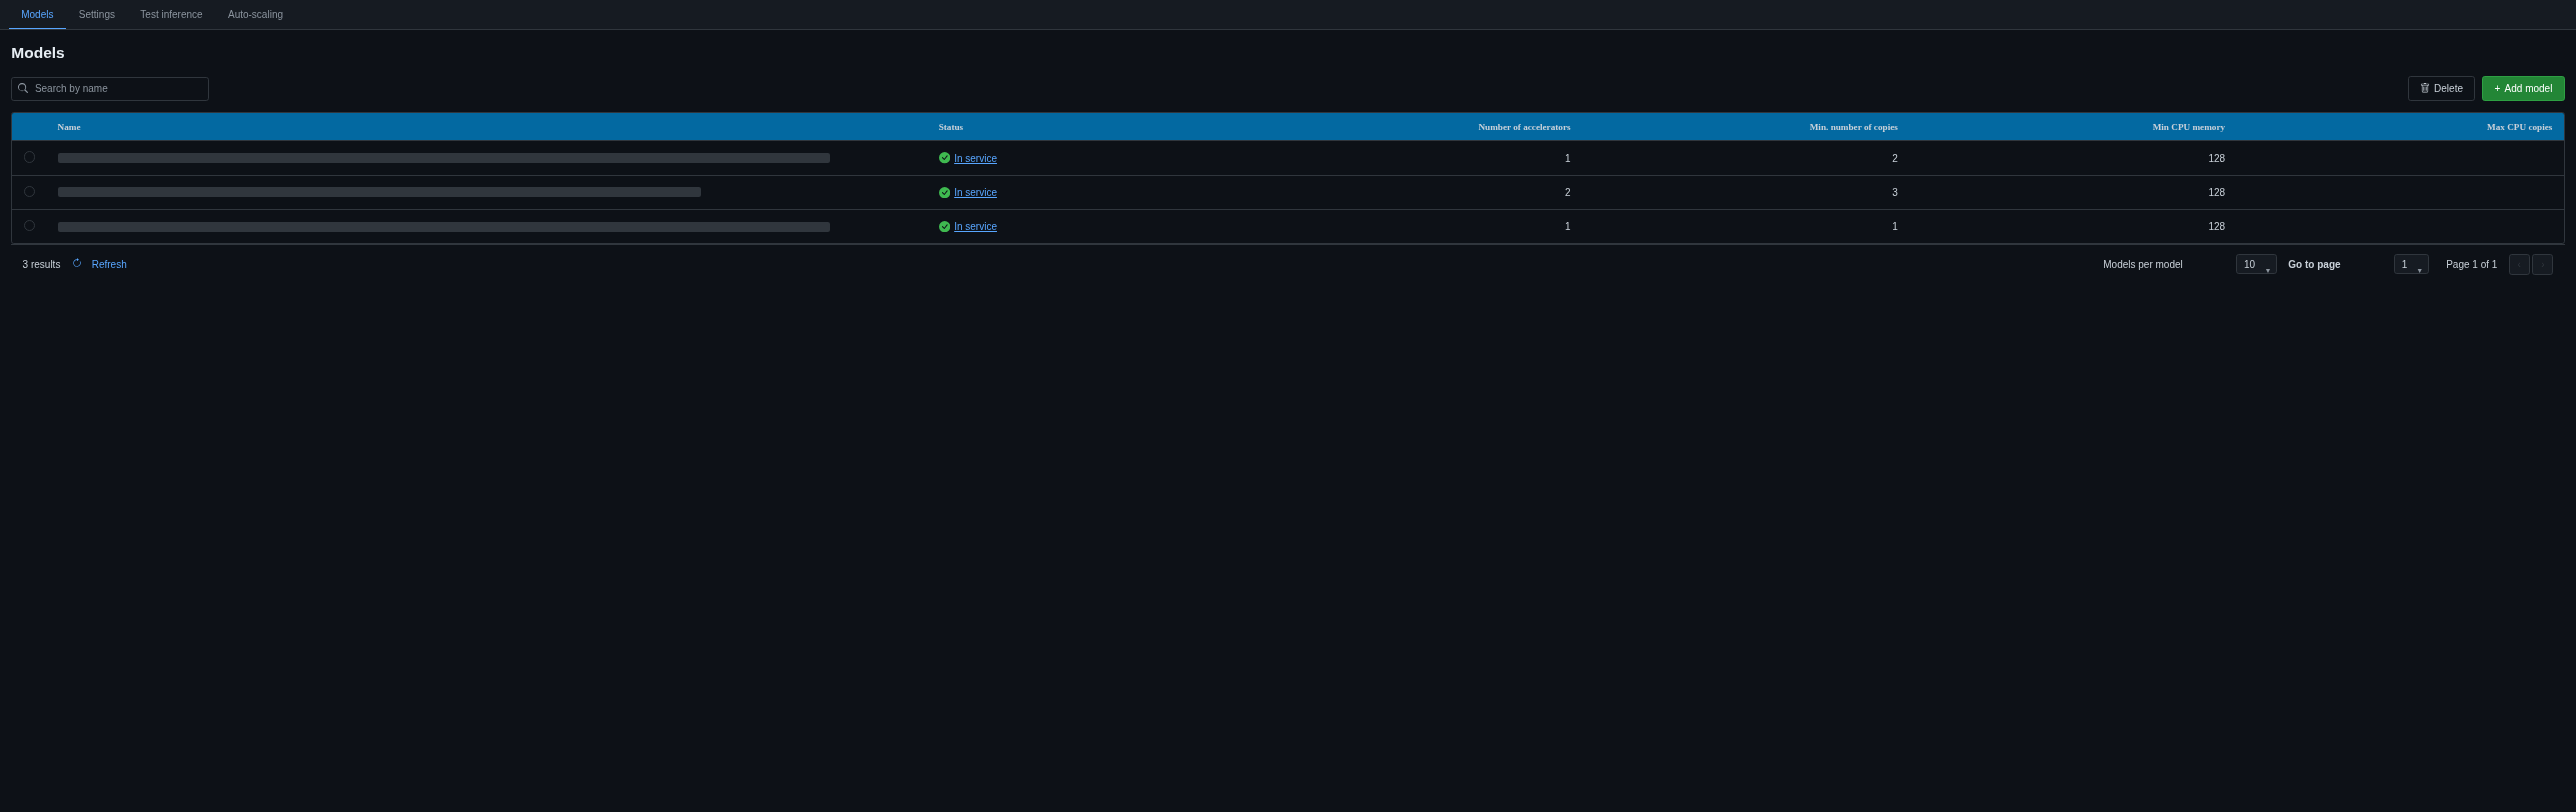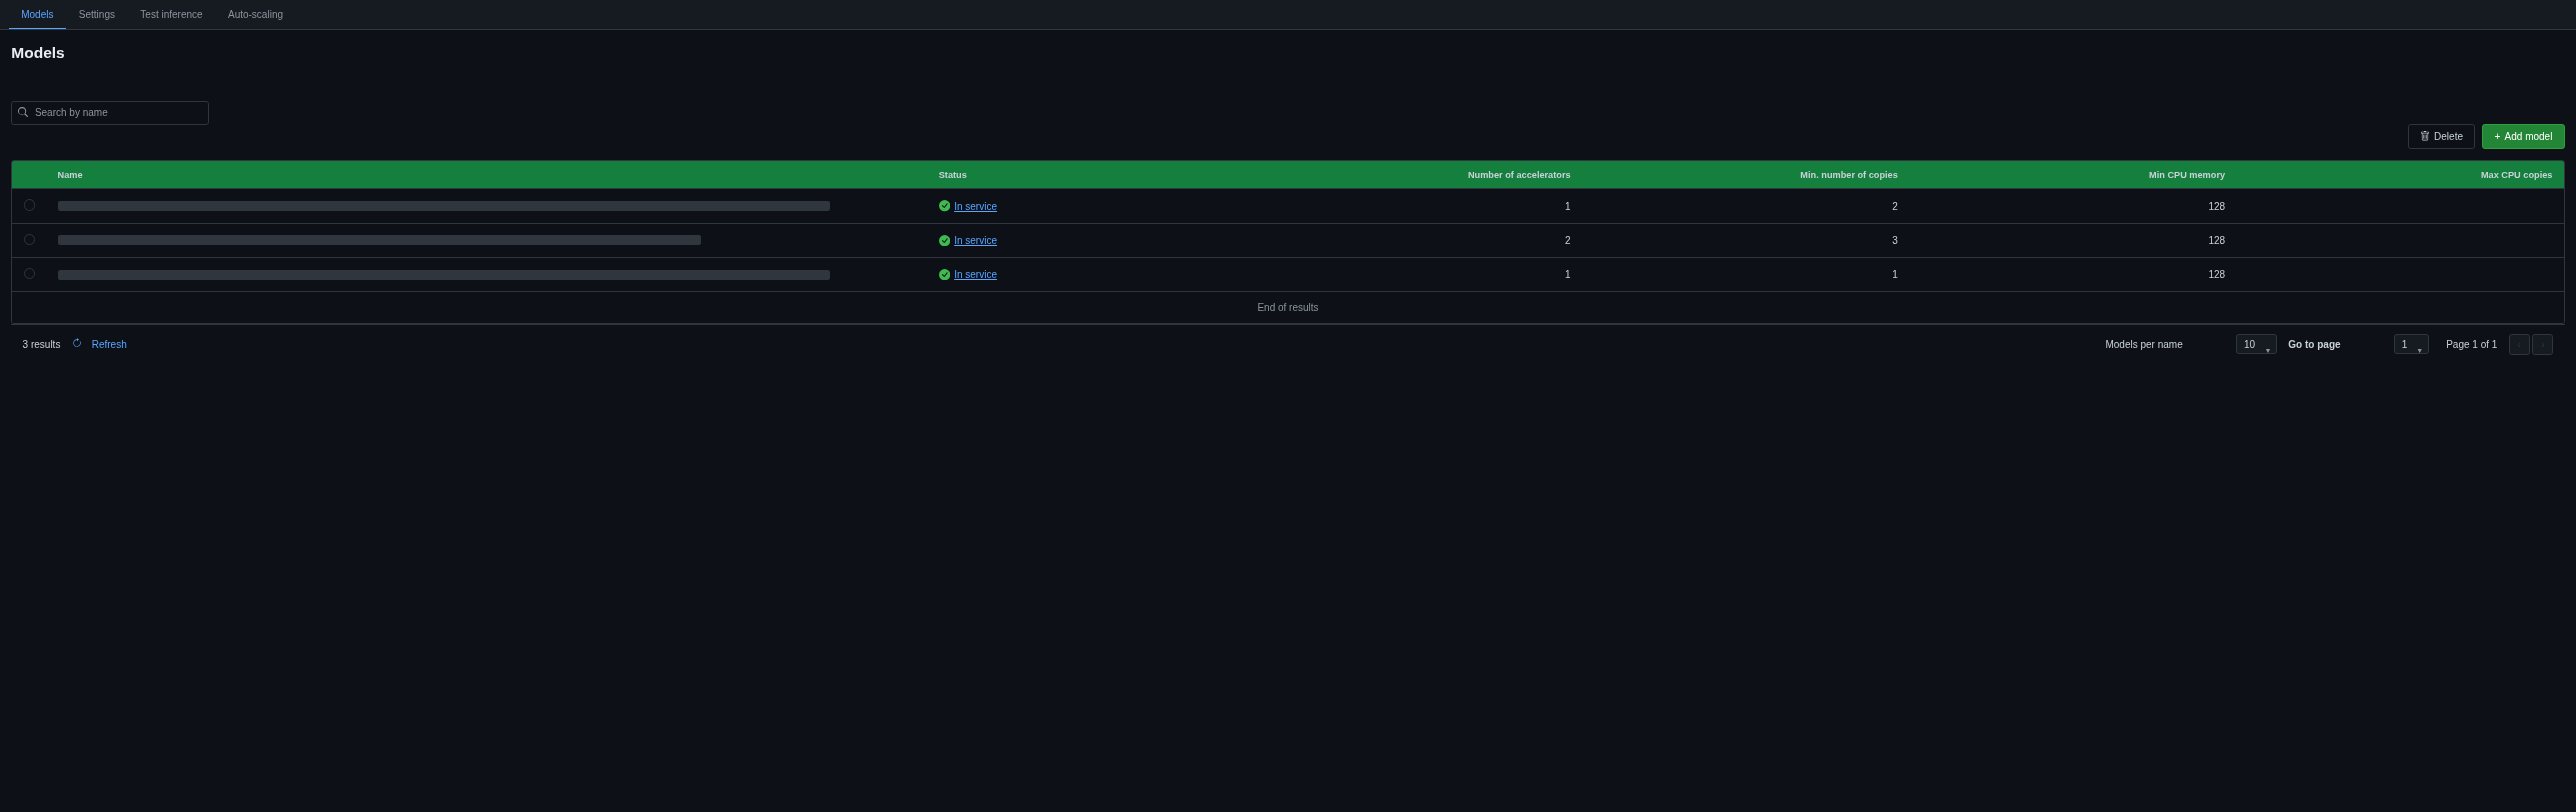--- a/index.html
+++ b/index.html
@@ -96,21 +96,20 @@
     .btn {
       display: flex;
       align-items: center;
       gap: 4.2px;
       padding: 5.6px 11.3px;
       border-radius: 2.8px;
       cursor: pointer;
       font-size: 10px;
       font-weight: 500;
       border: 0.7px solid;
-      margin-top: 48px;
     }
 
     .btn-delete {
       background-color: transparent;
       border-color: #30363d;
       color: #c9d1d9;
     }
 
     .btn-add {
       background-color: #238636;
@@ -125,22 +124,23 @@
       overflow: hidden;
     }
 
     table {
       width: 100%;
       border-collapse: collapse;
       table-layout: fixed;
     }
 
     thead tr {
-      background-color: #15803d;
+      background-color: #0369a1;
       border-bottom: 0.7px solid #30363d;
+      font-family: Liberation Serif, serif;
     }
 
     th {
       text-align: left;
       padding: 8.5px 11.3px;
       font-weight: 600;
       color: #c9d1d9;
       font-size: 9.2px;
     }
 
@@ -459,38 +459,37 @@
                 <a class="status-link">In service</a>
               </div>
             </td>
             <td class="col-accel">1</td>
             <td class="col-min-copies">1</td>
             <td class="col-min-mem">128</td>
             <td class="col-max-mem"></td>
           </tr>
         </tbody>
     </table>
-    <div class="end-of-results">End of results</div>
   </div>
 
   <div class="table-footer">
     <div class="results-info">
       <span>3 results</span>
       <button class="refresh-btn">
         <span>
           <svg width="10" height="10" viewBox="0 0 16 16" fill="currentColor">
             <path fill-rule="evenodd" d="M8 3a5 5 0 1 0 4.546 2.914.5.5 0 0 1 .908-.417A6 6 0 1 1 8 2v1z"></path>
             <path d="M8 4.466V.534a.25.25 0 0 1 .41-.192l2.36 1.966c.12.1.12.284 0 .384L8.41 4.658A.25.25 0 0 1 8 4.466z"></path>
           </svg>
         </span>
         <span>Refresh</span>
       </button>
     </div>
     <div class="pagination-controls">
-      <span class="per-page-label">Models per name</span>
+      <span class="per-page-label">Models per model</span>
       <div class="select-wrapper">
         <select class="page-select" id="per-page-select">
         <option value="10">10</option><option value="25">25</option><option value="50">50</option></select>
         <span class="select-arrow">▼</span>
       </div>
       <span class="go-to-page-label">Go to page</span>
       <div class="select-wrapper">
         <select class="page-select" id="go-to-page-select">
           <option>1</option>
         </select>

